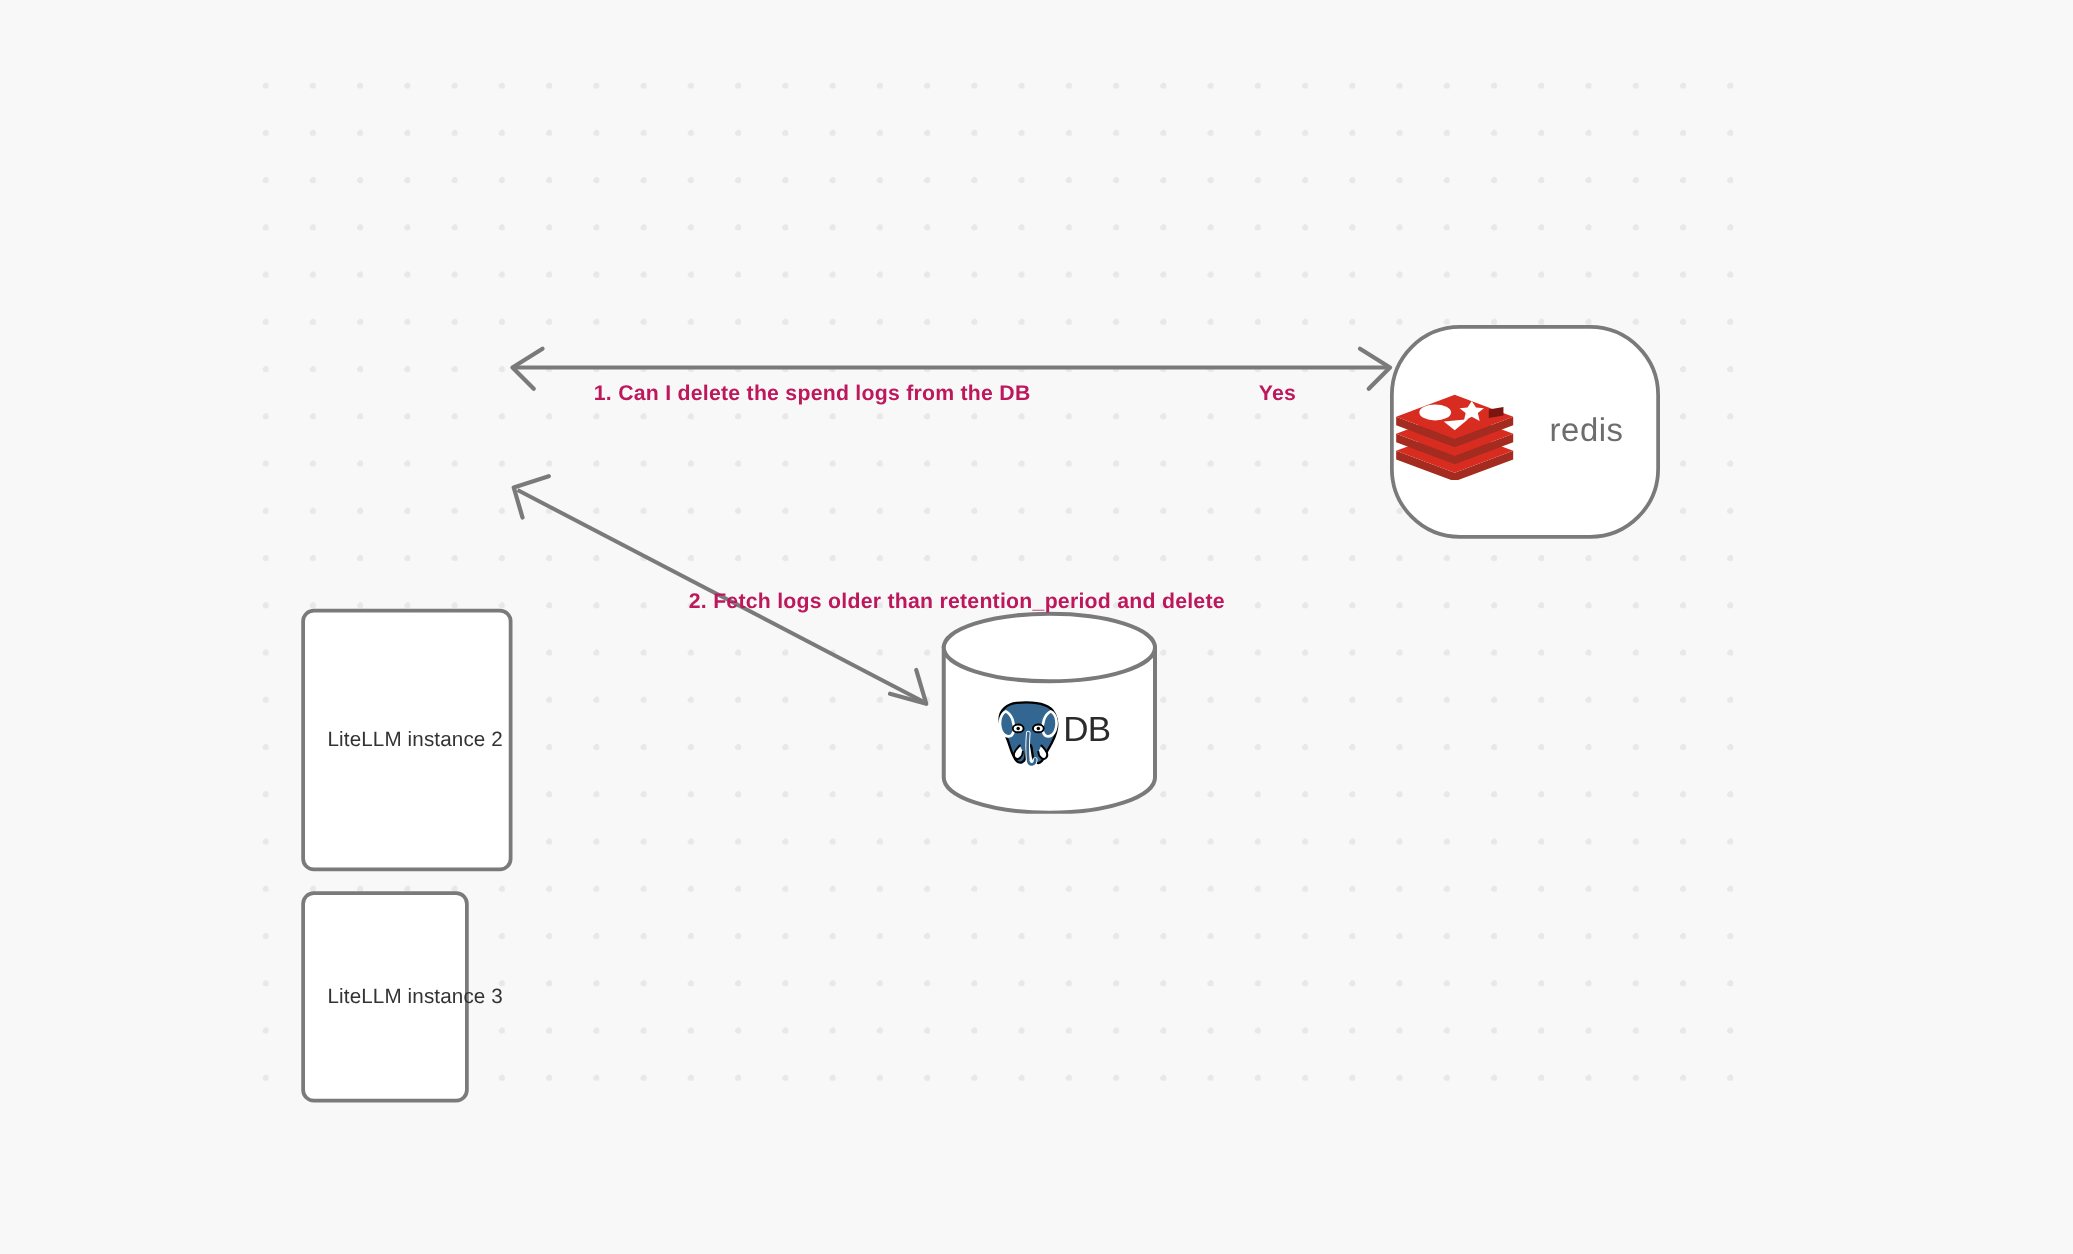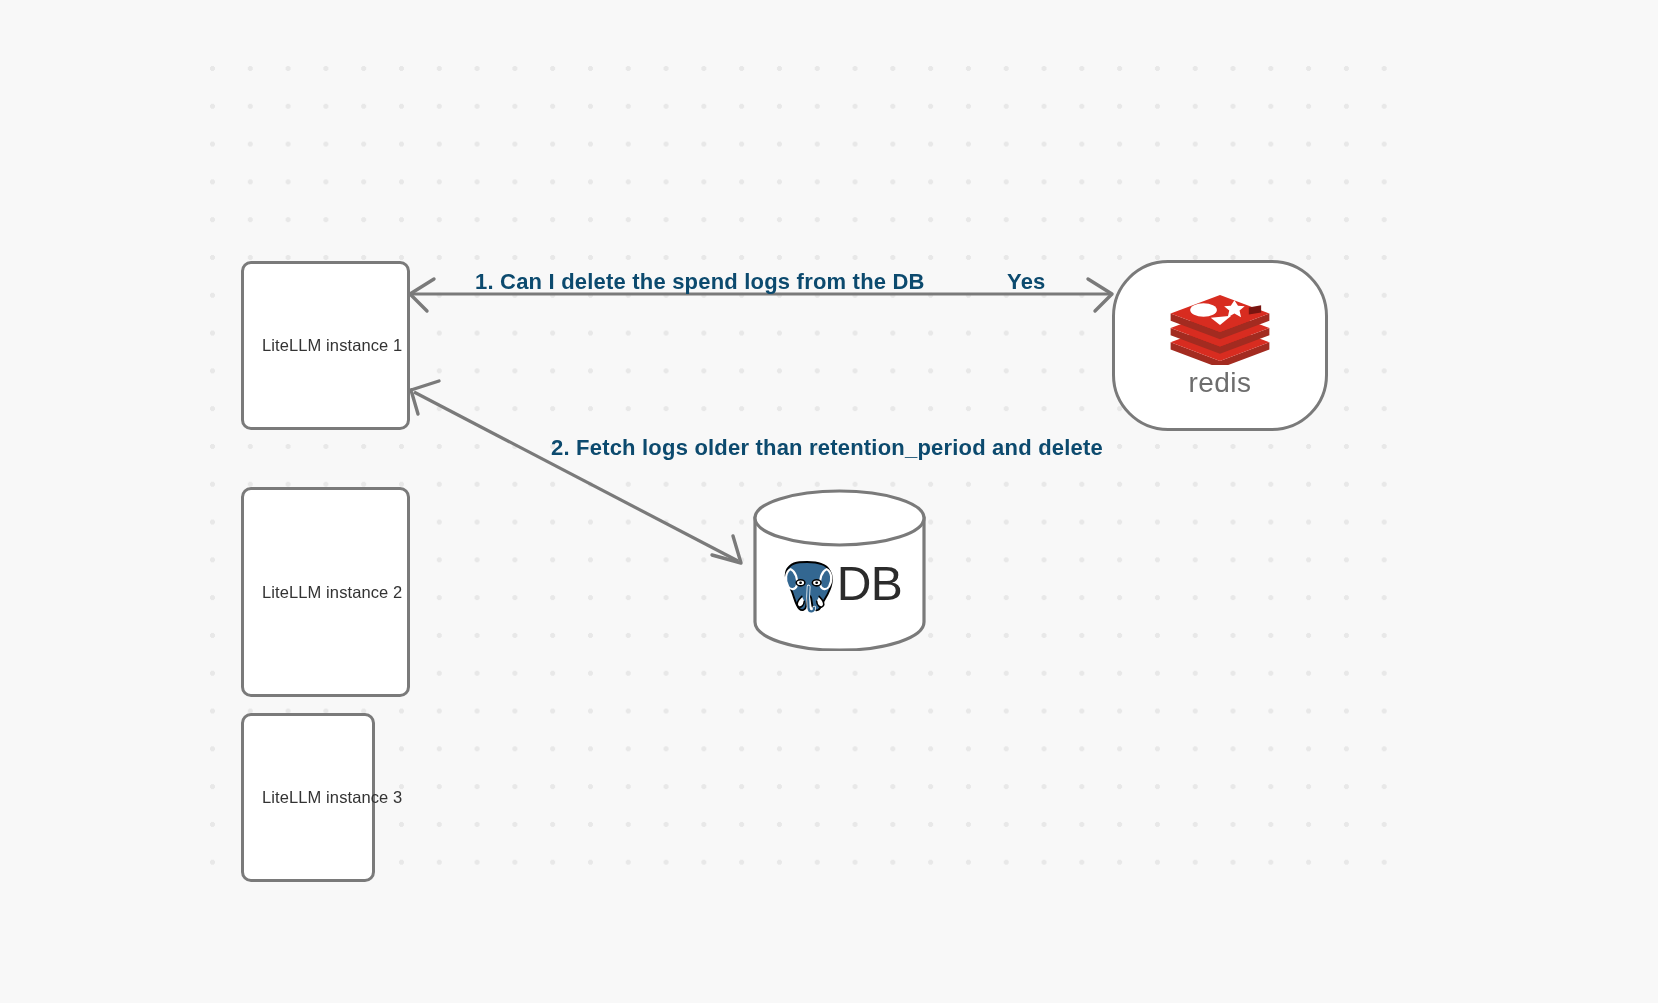--- a/index.html
+++ b/index.html
@@ -57,21 +57,21 @@
   #node-litellm-3 { left: 241px; top: 713px; width: 134px; height: 169px; }
 
   #node-redis {
     position: absolute;
     left: 1112px; top: 260px;
     width: 216px; height: 171px;
     background: #ffffff;
     border: 3px solid #7a7a7a;
     border-radius: 56px;
     display: flex;
-    flex-direction: column;
+    flex-direction: row;
     align-items: center;
     justify-content: center;
   }
   #redis-logo-wrap {
     width: 104px;
     height: 72px;
     display: block;
     margin-top: 4px;
   }
   #redis-wordmark {
@@ -91,36 +91,37 @@
     position: absolute;
     left: 0; top: 58px;
     width: 175px; height: 74px;
     display: flex;
     align-items: center;
     justify-content: center;
     gap: 0px;
   }
   #db-elephant { width: 62px; height: 62px; display: block; }
   #db-text {
-    font-size: 48px;
+    font-size: 28px;
     color: #2b2b2b;
     font-family: "Liberation Sans", sans-serif;
     letter-spacing: -0.5px;
     line-height: 1;
     margin-left: -2px;
   }
 
   
   .edge-label {
     position: absolute;
-    font-size: 22px;
+    font-size: 17px;
     font-weight: bold;
-    color: #0c4a6e;
+    color: #be185d;
     white-space: nowrap;
     letter-spacing: 0.2px;
+    margin-top: 36px;
   }
   #label-step-1  { left: 475px; top: 269px; }
   #label-step-1b { left: 1007px; top: 269px; }
   #label-step-2  { left: 551px; top: 435px; }
 </style>
 </head>
 <body>
 
 <div id="canvas">
 
@@ -138,23 +139,20 @@
 
     <g>
       <line x1="414" y1="392" x2="738" y2="561" stroke="#7a7a7a" stroke-width="3.2" stroke-linecap="butt"></line>
 
       <path d="M 411 390 L 439 381 M 411 390 L 418 414" stroke="#7a7a7a" stroke-width="3.4" fill="none" stroke-linecap="round"></path>
 
       <path d="M 741 563 L 712 555 M 741 563 L 733 536" stroke="#7a7a7a" stroke-width="3.4" fill="none" stroke-linecap="round"></path>
     </g>
   </svg>
 
-  <div class="node-box" id="node-litellm-1">
-    <span class="node-label">LiteLLM instance 1</span>
-  </div>
 
   <div class="node-box" id="node-litellm-2">
     <span class="node-label">LiteLLM instance 2</span>
   </div>
 
   <div class="node-box" id="node-litellm-3">
     <span class="node-label">LiteLLM instance 3</span>
   </div>
 
   <div id="node-redis">

